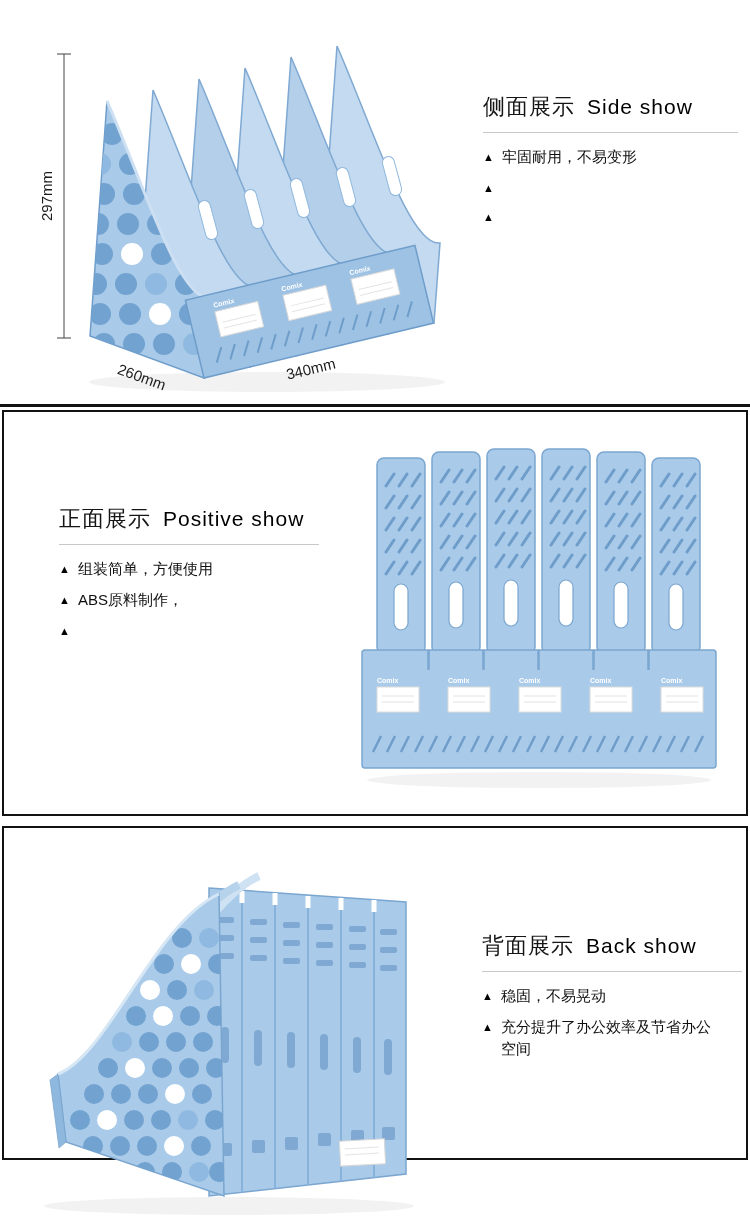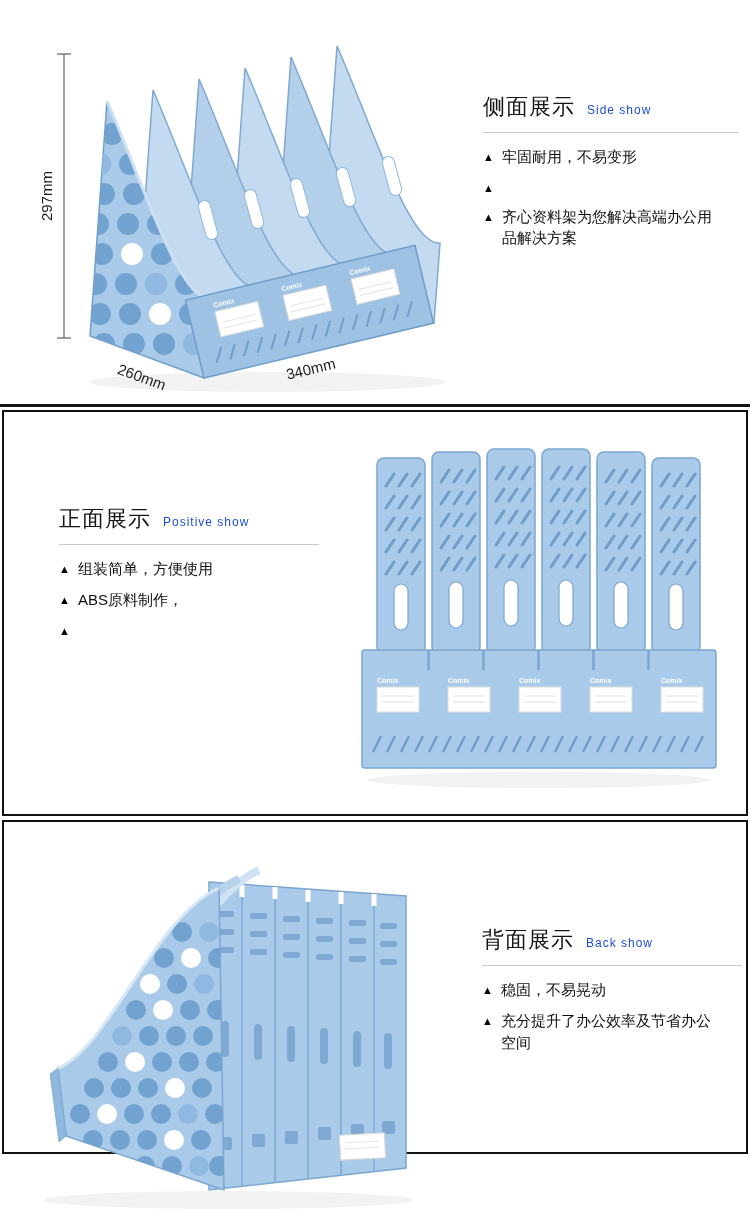--- a/index.html
+++ b/index.html
@@ -1,35 +1,35 @@
 <!DOCTYPE html>
 <html><head>
 <meta charset="utf-8">
 <style>
   * { margin:0; padding:0; box-sizing:border-box; }
   html,body { background:#fff; }
   body { font-family:"Liberation Sans","DejaVu Sans",sans-serif; }
   .page { position:relative; width:750px; height:1229px; margin:0 auto; background:#fff; overflow:hidden; }
   .sec { position:relative; background:#fff; }
   .sec1 { height:407px; border-bottom:3px solid #121212; }
-  .boxed { margin:3px 2px 4px; border:2px solid #121212; }
+  .boxed { margin:3px 2px 10px; border:2px solid #121212; }
   .sec2 { height:406px; }
   .sec3 { height:334px;padding-left:16px; }
   .photo { position:absolute; }
   .photo svg { display:block; width:100%; height:100%; }
   .photo1 { left:12px; top:6px;  width:455px; height:395px; }
   .photo2 { left:345px; top:20px; width:380px; height:362px; }
   .photo3 { left:10px; top:14px; width:425px; height:384px; }
   .info { position:absolute; }
   .info1 { left:483px; top:92px;  width:255px; }
   .info2 { left:55px;  top:92px;  width:260px; }
   .info3 { left:478px; top:103px; width:260px; }
   .title-row { display:flex; align-items:baseline; white-space:nowrap; }
   .title-cn { font-size:22px; font-weight:500; color:#151515; letter-spacing:1px; }
-  .title-en { font-size:12px; color:#1d4ed8; margin-left:12px; letter-spacing:1px; }
+  .title-en { font-size:21px; color:#000000; margin-left:12px; letter-spacing:1px; }
   .rule { border:none; border-top:1px solid #c8c8c8; margin-top:10px; width:100%; }
   .features { list-style:none; margin-top:13px; }
   .feature { display:flex; align-items:flex-start; margin-bottom:9px; font-size:15px; color:#0f0f0f; line-height:1.45; }
   .tri { font-size:11px; color:#000; flex:none; margin:4px 8px 0 0; }
   .btext { max-width:222px; }
 </style>
 </head>
 <body>
 
 <div class="page">
@@ -140,21 +140,20 @@
       <ul class="features">
         <li class="feature">
           <span class="tri">▲</span>
           <span class="btext">牢固耐用，不易变形</span>
         </li>
         <li class="feature">
           <span class="tri">▲</span>
         </li>
         <li class="feature">
           <span class="tri">▲</span>
-          <span class="btext">齐心资料架为您解决高端办公用品解决方案</span>
         </li>
       </ul>
     </div>
   </section>
 
   <section class="sec sec2 boxed">
     <div class="info info2">
       <div class="title-row">
         <span class="title-cn">正面展示</span>
         <span class="title-en">Positive show</span>

